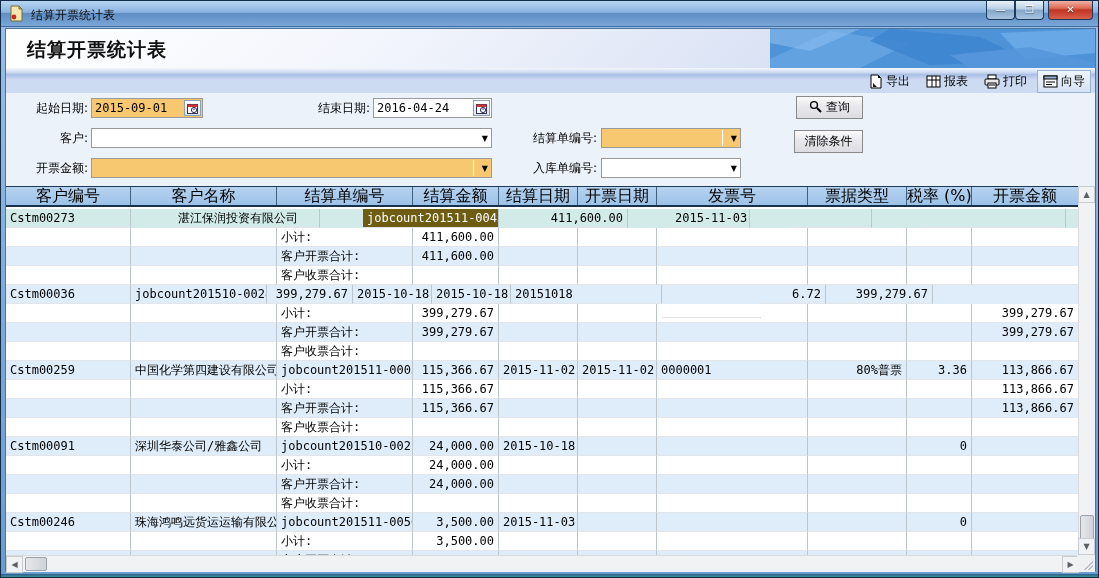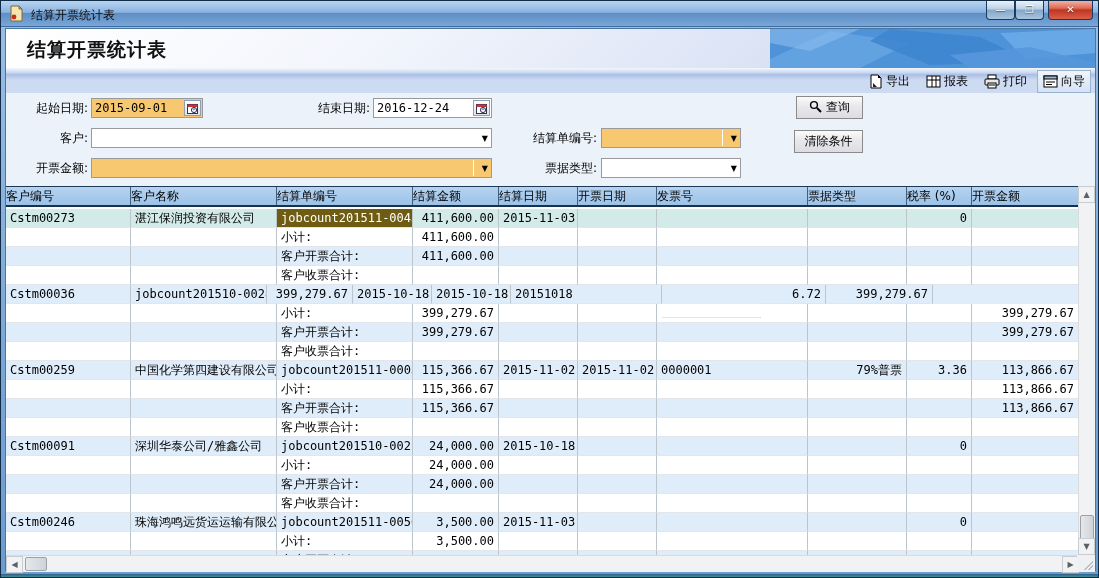--- a/index.html
+++ b/index.html
@@ -34,27 +34,27 @@
   .finput.orange{background:#f8c870;}
   .combo{position:absolute;height:20px;border:1px solid #9a9a9a;background:#fff;}
   .combo.orange{background:#f8c870;}
   .combo .arrow{position:absolute;right:3px;top:5px;font-size:8px;color:#000;}
   .combo .sep{position:absolute;right:17px;top:1px;bottom:1px;width:1px;background:#fff;}
   .calbtn{position:absolute;right:1px;top:1px;width:17px;height:16px;background:linear-gradient(180deg,#fdfdfd,#dfe3e8);border:1px solid #8fa0b4;display:flex;align-items:center;justify-content:center;cursor:pointer;}
   .pbtn{position:absolute;background:linear-gradient(180deg,#fbfbfb,#e8e8ec 45%,#dcdce2);border:1px solid #8a8a8a;font-size:12px;color:#000;display:flex;align-items:center;justify-content:center;gap:4px;cursor:pointer;}
   
   .grid{position:absolute;left:0;top:157px;width:1073px;height:369px;background:#fff;border-top:1px solid #1c3a58;overflow:hidden;}
   .gh{display:flex;height:20px;background:linear-gradient(180deg,#b6d3f0,#9cc2e8);border-bottom:2px solid #16324e;}
-  .gh .hc{font-size:12px;line-height:18px;text-align:left;color:#000;border-right:1px solid #41607e;overflow:hidden;white-space:nowrap;flex:none;cursor:pointer;}
+  .gh .hc{font-size:16px;line-height:18px;text-align:center;color:#000;border-right:1px solid #41607e;overflow:hidden;white-space:nowrap;flex:none;cursor:pointer;}
   .gb{position:absolute;left:0;top:22px;right:0;bottom:0;overflow:hidden;}
   .gr{display:flex;height:19px;}
   .gr .gc{font-size:12px;line-height:18px;font-family:"DejaVu Sans Mono","DejaVu Sans",monospace;border-right:1px solid #bcc4cc;border-bottom:1px solid #e2e6ea;overflow:hidden;white-space:nowrap;flex:none;padding:0 4px;cursor:default;}
   .gr.odd{background:#dfedfa;}
   .gr.even{background:#ffffff;}
-  .gr.selrow{background:#d2ebe8;}
+  .gr.selrow{background:#d2ebe8;gap:43px;}
   .gc.selcell{background:#6e5c12;color:#fff;}
   .al{text-align:left;} .ar{text-align:right;}
   
   .vscroll{position:absolute;right:0;top:157px;width:17px;height:369px;background:#f1f2f4;border-left:1px solid #d8dade;}
   .hscroll{position:absolute;left:0;top:526px;width:1073px;height:17px;background:#f1f2f4;border-top:1px solid #d8dade;}
   .sarrow{position:absolute;width:17px;height:17px;background:#f1f2f4;border:1px solid #c9cdd2;display:flex;align-items:center;justify-content:center;font-size:8px;color:#5a6066;cursor:pointer;}
   .sthumb{position:absolute;background:linear-gradient(90deg,#e6e8ea,#cfd3d8);border:1px solid #9aa2aa;border-radius:2px;cursor:pointer;}
   .corner{position:absolute;right:0;top:526px;width:18px;height:17px;background:#eef0f2;}
   .grip{position:absolute;right:2px;bottom:2px;width:10px;height:10px;background:
     linear-gradient(135deg,transparent 50%,#b9bec4 50%,#b9bec4 60%,transparent 60%,transparent 70%,#b9bec4 70%,#b9bec4 80%,transparent 80%);}
@@ -152,21 +152,21 @@
               <rect x="0.5" y="1.5" width="10" height="9" fill="#fff" stroke="#335"></rect>
               <rect x="0.5" y="1.5" width="10" height="2.5" fill="#c33"></rect>
               <circle cx="7" cy="7" r="2.6" fill="#eef" stroke="#335"></circle>
               <line x1="7" y1="7" x2="7" y2="5.4" stroke="#335"></line>
             </svg>
         </span>
       </span>
 
       <span class="flabel" style="left:280px;top:5px;width:84px;">结束日期:</span>
       <span class="finput" style="left:367px;top:5px;width:119px;">
-        <span>2016-12-24</span>
+        <span>2016-04-24</span>
         <span class="calbtn">
           <svg width="11" height="11" viewBox="0 0 11 11">
               <rect x="0.5" y="1.5" width="10" height="9" fill="#fff" stroke="#335"></rect>
               <rect x="0.5" y="1.5" width="10" height="2.5" fill="#c33"></rect>
               <circle cx="7" cy="7" r="2.6" fill="#eef" stroke="#335"></circle>
               <line x1="7" y1="7" x2="7" y2="5.4" stroke="#335"></line>
             </svg>
         </span>
       </span>
 
@@ -183,21 +183,21 @@
         <span class="arrow">▼</span>
       </span>
 
       <span class="flabel" style="left:10px;top:65px;width:72px;">开票金额:</span>
       <span class="combo orange" style="left:85px;top:65px;width:401px;">
         <span></span>
         <span class="sep"></span>
         <span class="arrow">▼</span>
       </span>
 
-      <span class="flabel" style="left:455px;top:65px;width:136px;">票据类型:</span>
+      <span class="flabel" style="left:455px;top:65px;width:136px;">入库单编号:</span>
       <span class="combo" style="left:595px;top:65px;width:140px;">
         <span></span>
         <span class="arrow">▼</span>
       </span>
 
       <span class="pbtn" style="left:790px;top:3px;width:67px;height:23px;">
         <span>
           <svg width="13" height="13" viewBox="0 0 13 13">
               <circle cx="5" cy="5" r="3.4" fill="none" stroke="#000" stroke-width="1.4"></circle>
               <line x1="8" y1="8" x2="12" y2="12" stroke="#000" stroke-width="2"></line>
@@ -320,21 +320,21 @@
             <div class="gc ar" style="width: 107px;"></div>
           </div>
           <div class="gr odd">
             <div class="gc al" style="width: 125px;">Cstm00259</div>
             <div class="gc al" style="width: 146px;">中国化学第四建设有限公司</div>
             <div class="gc al" style="width: 136px;">jobcount201511-0003</div>
             <div class="gc ar" style="width: 86px;">115,366.67</div>
             <div class="gc al" style="width: 79px;">2015-11-02</div>
             <div class="gc al" style="width: 79px;">2015-11-02</div>
             <div class="gc al" style="width: 151px;">0000001</div>
-            <div class="gc ar" style="width: 99px;">79%普票</div>
+            <div class="gc ar" style="width: 99px;">80%普票</div>
             <div class="gc ar" style="width: 65px;">3.36</div>
             <div class="gc ar" style="width: 107px;">113,866.67</div>
           </div>
           <div class="gr even">
             <div class="gc al" style="width: 125px;"></div>
             <div class="gc al" style="width: 146px;"></div>
             <div class="gc al" style="width: 136px;">小计:</div>
             <div class="gc ar" style="width: 86px;">115,366.67</div>
             <div class="gc al" style="width: 79px;"></div>
             <div class="gc al" style="width: 79px;"></div>

